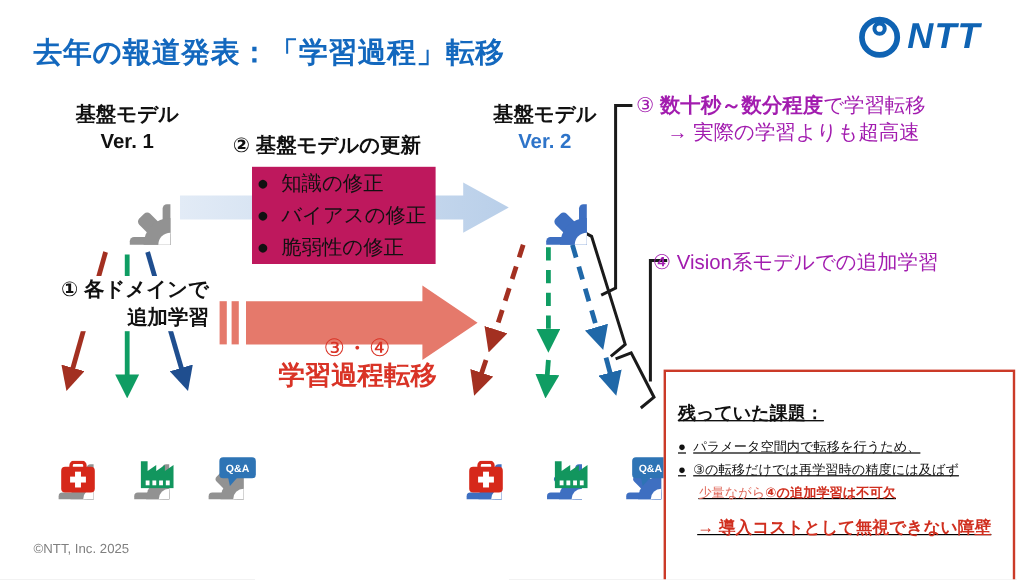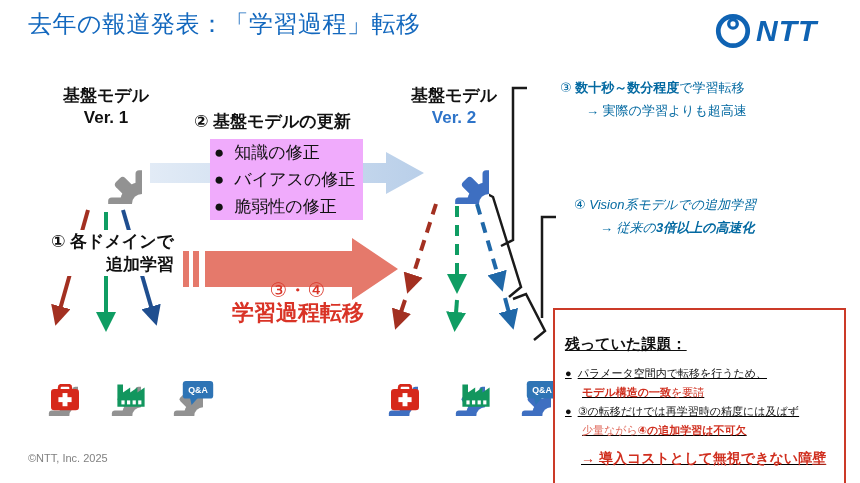--- a/index.html
+++ b/index.html
@@ -2,46 +2,46 @@
 <html><head>
 <meta charset="utf-8">
 <style>
   html,body{margin:0;padding:0;background:#e8e8e8;}
   .slide{
     position:relative;width:860px;height:483px;background:#ffffff;
     font-family:"Liberation Sans","DejaVu Sans",sans-serif;overflow:hidden;
   }
   .abs{position:absolute;}
   
-  .title{left:28px;top:8px;font-size:24px;font-weight:normal;color:#1368be;letter-spacing:.5px;}
+  .title{left:28px;top:28px;font-size:24px;font-weight:bold;color:#1368be;letter-spacing:.5px;}
   .logo{left:714px;top:12px;display:flex;align-items:center;gap:4px;font-style:italic;}
   .logo-text{font-size:30px;font-weight:800;color:#0f63b3;letter-spacing:1px;line-height:38px;}
   
   .model-v1{left:40px;top:85px;width:132px;text-align:center;font-size:17px;font-weight:bold;line-height:22px;color:#111;}
   .model-v2{left:394px;top:85px;width:120px;text-align:center;font-size:17px;font-weight:bold;line-height:22px;color:#111;}
   .version-blue{color:#2e74c9;}
   
   .gear-svg{display:block;}
   .gear-v1{left:70px;top:132px;width:72px;height:72px;z-index:2;}
   .gear-v2{left:417px;top:132px;width:72px;height:72px;z-index:2;}
   .dgear{width:62px;height:62px;top:354px;z-index:2;}
   .badge{z-index:3;}
   
   .overlay{left:0;top:0;width:860px;height:483px;z-index:1;pointer-events:none;}
   
   .step1-label{left:44px;top:230px;width:130px;text-align:right;font-weight:bold;font-size:17px;line-height:23px;background:#fff;z-index:2;color:#111;}
   .step2-title{left:194px;top:110px;font-size:17px;font-weight:bold;color:#111;z-index:2;text-align:right;}
-  .step2-bullets{left:210px;top:139px;font-size:17px;line-height:27px;background:#f0abfc;padding:0 8px 0 4px;z-index:2;color:#111;}
+  .step2-bullets{left:210px;top:139px;font-size:17px;line-height:27px;background:#be185d;padding:0 8px 0 4px;z-index:2;color:#111;}
   .b-dot{margin-right:10px;}
   .transfer-numbers{left:200px;top:277px;width:195px;text-align:center;color:#d93326;font-size:20px;z-index:2;}
   .transfer-label{left:193px;top:298px;width:210px;text-align:center;color:#d93326;font-weight:bold;font-size:22px;z-index:2;}
   
-  .note{font-size:13px;line-height:23px;color:#0369a1;z-index:2;margin-left:30px;}
+  .note{font-size:17px;line-height:23px;color:#a21caf;z-index:2;}
   .note3{left:530px;top:76px;}
-  .note4{left:544px;top:193px;font-style:italic;}
+  .note4{left:544px;top:207px;}
   .note-line2{padding-left:26px;}
   .bold{font-weight:bold;}
   
   .issues{left:553px;top:308px;width:293px;height:204px;box-sizing:border-box;border:2px solid #cb3a28;background:#fff;padding:25px 10px;z-index:4;text-decoration:underline;}
   .issues-heading{font-size:15px;font-weight:bold;text-decoration:underline;color:#111;margin-bottom:10px;}
   .ib-line{font-size:11px;line-height:19px;color:#111;}
   .ib-cont{padding-left:17px;}
   .ib-dot{margin-right:6px;}
   .red{color:#d02f1f;}
   .red-bold{color:#d02f1f;font-weight:bold;}
@@ -159,21 +159,20 @@
   <div class="abs transfer-numbers">③・④</div>
   <div class="abs transfer-label">学習過程転移</div>
 
   <div class="abs note note3">
     <div><span>③ </span><span class="bold">数十秒～数分程度</span><span>で学習転移</span></div>
     <div class="note-line2">→ 実際の学習よりも超高速</div>
   </div>
 
   <div class="abs note note4">
     <div>④ Vision系モデルでの追加学習</div>
-    <div class="note-line2"><span>→ 従来の</span><span class="bold">3倍以上の高速化</span></div>
   </div>
 
   <svg class="abs gear-svg dgear" style="left:16px" viewBox="-50 -50 100 100">
       <use href="#gear" fill="#929292"></use>
     </svg>
   <svg class="abs gear-svg dgear" style="left:79px" viewBox="-50 -50 100 100">
       <use href="#gear" fill="#929292"></use>
     </svg>
   <svg class="abs gear-svg dgear" style="left:141px" viewBox="-50 -50 100 100">
       <use href="#gear" fill="#929292"></use>
@@ -225,21 +224,20 @@
   <svg class="abs badge" style="left:526px;top:380px" width="32" height="26" viewBox="0 0 40 32">
     <rect x="1" y="1" width="38" height="22" rx="4" fill="#2e74b5"></rect>
     <path d="M10,22 L20,22 L12,31 Z" fill="#2e74b5"></path>
     <text x="20" y="16" text-anchor="middle" font-size="11" font-weight="bold" fill="#fff">Q&amp;A</text>
   </svg>
 
   <div class="abs issues">
     <div class="issues-heading">残っていた課題：</div>
     <div>
       <div class="ib-line"><span class="ib-dot">●</span><span>パラメータ空間内で転移を行うため、</span></div>
-      <div class="ib-line ib-cont"><span class="red-bold">モデル構造の一致</span><span class="red">を要請</span></div>
     </div>
     <div>
       <div class="ib-line"><span class="ib-dot">●</span><span>③の転移だけでは再学習時の精度には及ばず</span></div>
       <div class="ib-line ib-cont"><span class="red-light">少量ながら</span><span class="red-bold">④の追加学習は不可欠</span></div>
     </div>
     <div class="conclusion">→ 導入コストとして無視できない障壁</div>
   </div>
 
   <div class="abs copyright">©NTT, Inc.  2025</div>
   <div class="abs page-num">7</div>

